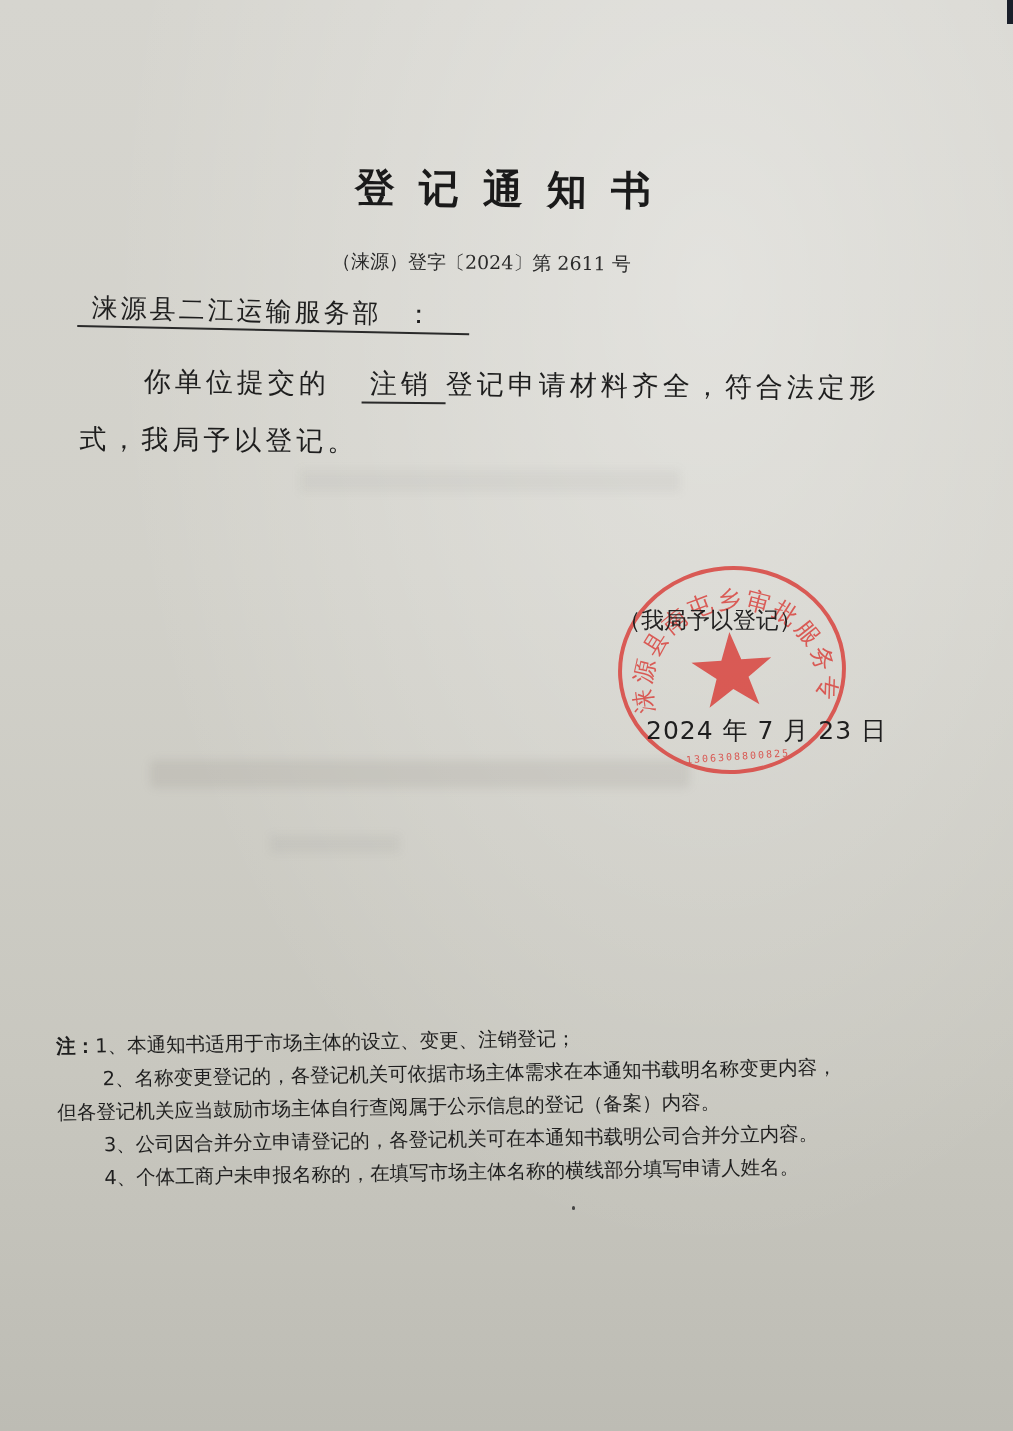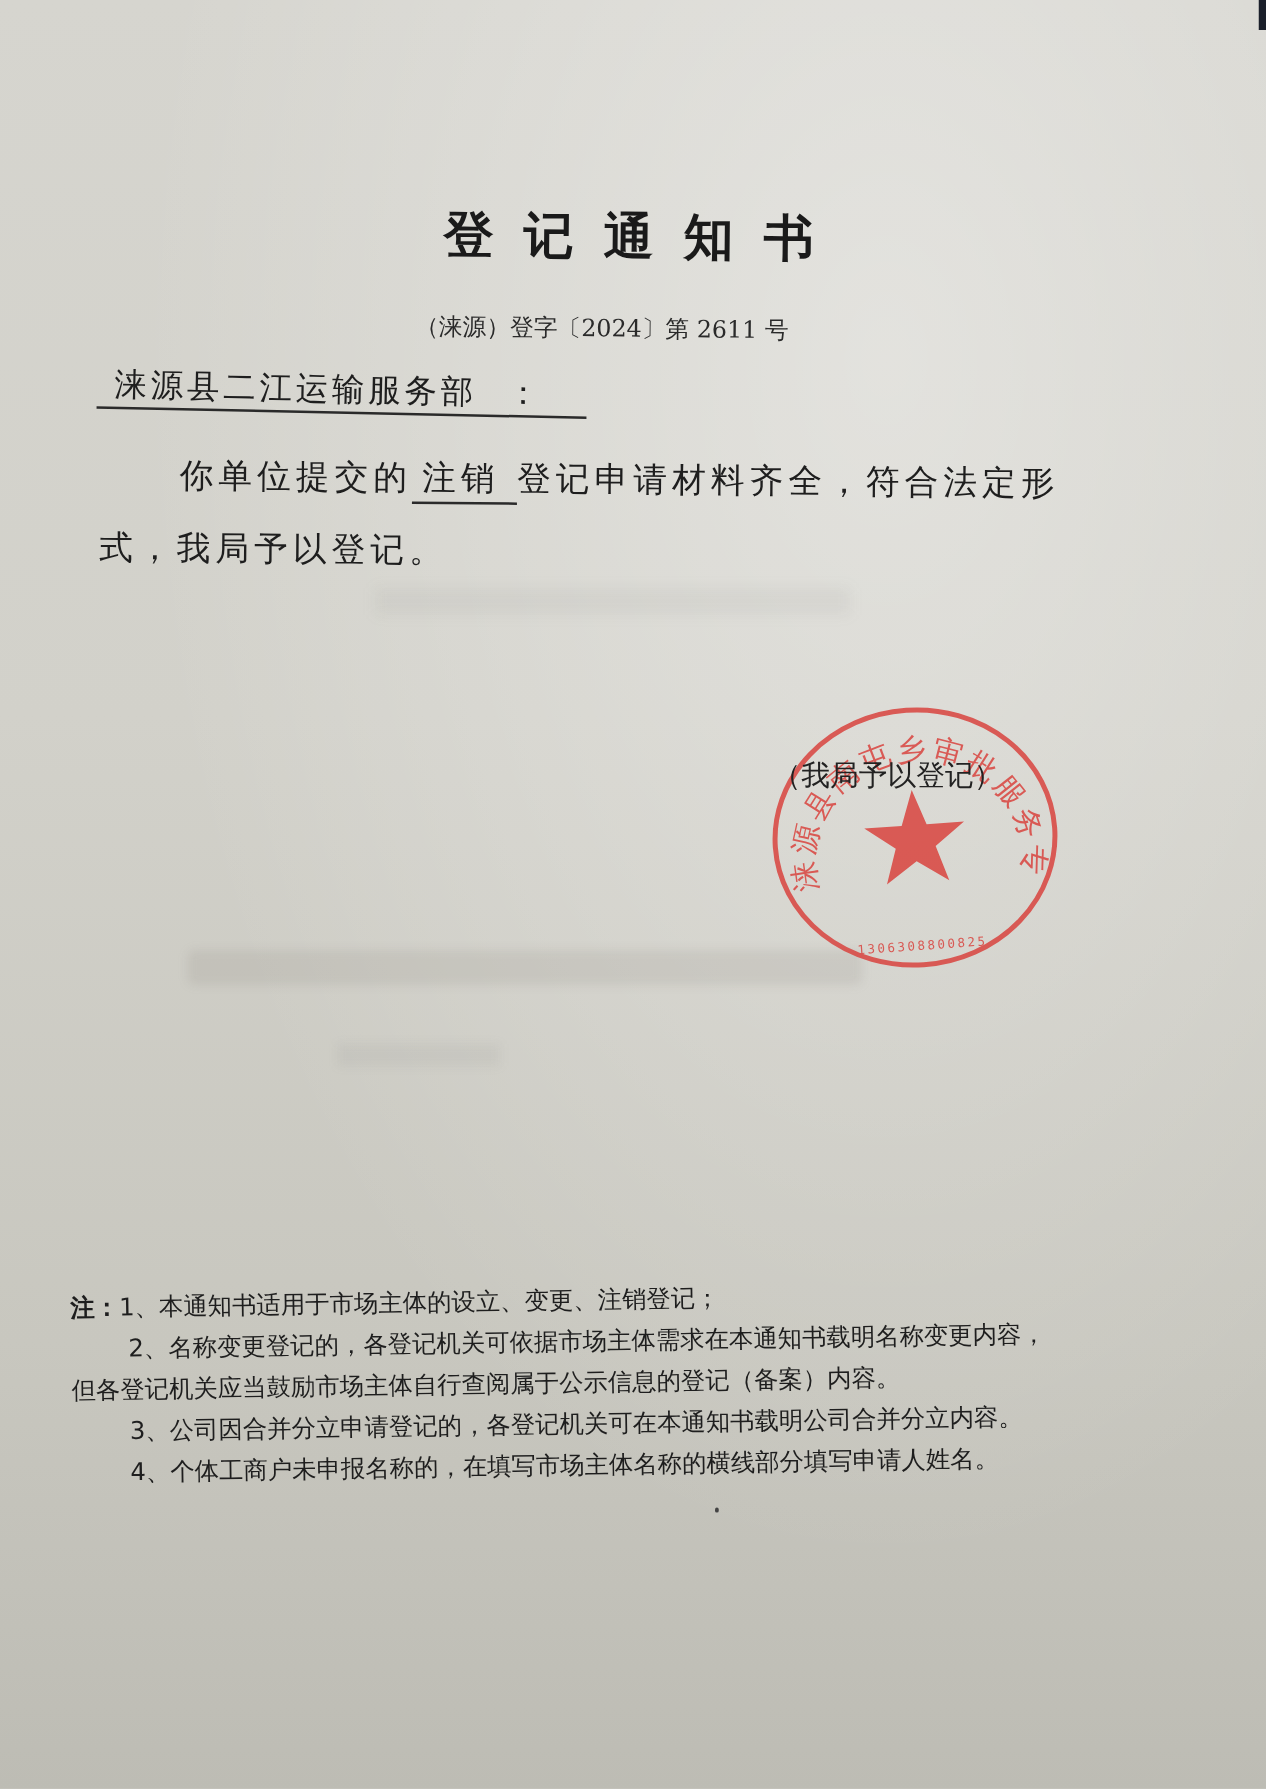--- a/index.html
+++ b/index.html
@@ -96,20 +96,21 @@
     }
     .body-text .line1 {
       padding-left: 64px;
       white-space: nowrap;
     }
     .body-text .filled {
       display: inline-block;
       border-bottom: 2px solid #2a2a2a;
       padding: 0 14px 0 8px;
       line-height: 36px;
+      margin-left: 32px;
     }
     .body-text .line2 {
       white-space: nowrap;
     }
     .bleed {
       position: absolute;
       left: 150px;
       top: 760px;
       width: 540px;
       height: 28px;
@@ -227,20 +228,21 @@
     <ellipse cx="118" cy="108" rx="112" ry="102" fill="none" stroke="#d9443f" stroke-width="4"></ellipse>
     <text font-family="DejaVu Sans, sans-serif" font-size="24" fill="#d9443f" letter-spacing="3">
       <textPath href="#sealArc" startOffset="2%">涞源县南屯乡审批服务专用章</textPath>
     </text>
     <polygon points="118,70 128,98 158,98 134,116 143,144 118,127 93,144 102,116 78,98 108,98" fill="#d9443f"></polygon>
     <text x="118" y="198" text-anchor="middle" font-family="DejaVu Sans Mono, monospace" font-size="10" fill="#d9443f" letter-spacing="2">1306308800825</text>
   </svg>
 
   <div class="seal-label">（我局予以登记）</div>
 
+  <div class="date">2024 年 7 月 23 日</div>
 
   <div class="notes">
     <div class="row"><span class="lead">注：</span><span>1、本通知书适用于市场主体的设立、变更、注销登记；</span></div>
     <div class="row ind">2、名称变更登记的，各登记机关可依据市场主体需求在本通知书载明名称变更内容，</div>
     <div class="row">但各登记机关应当鼓励市场主体自行查阅属于公示信息的登记（备案）内容。</div>
     <div class="row ind">3、公司因合并分立申请登记的，各登记机关可在本通知书载明公司合并分立内容。</div>
     <div class="row ind">4、个体工商户未申报名称的，在填写市场主体名称的横线部分填写申请人姓名。</div>
   </div>
 
   <div class="speck"></div>

